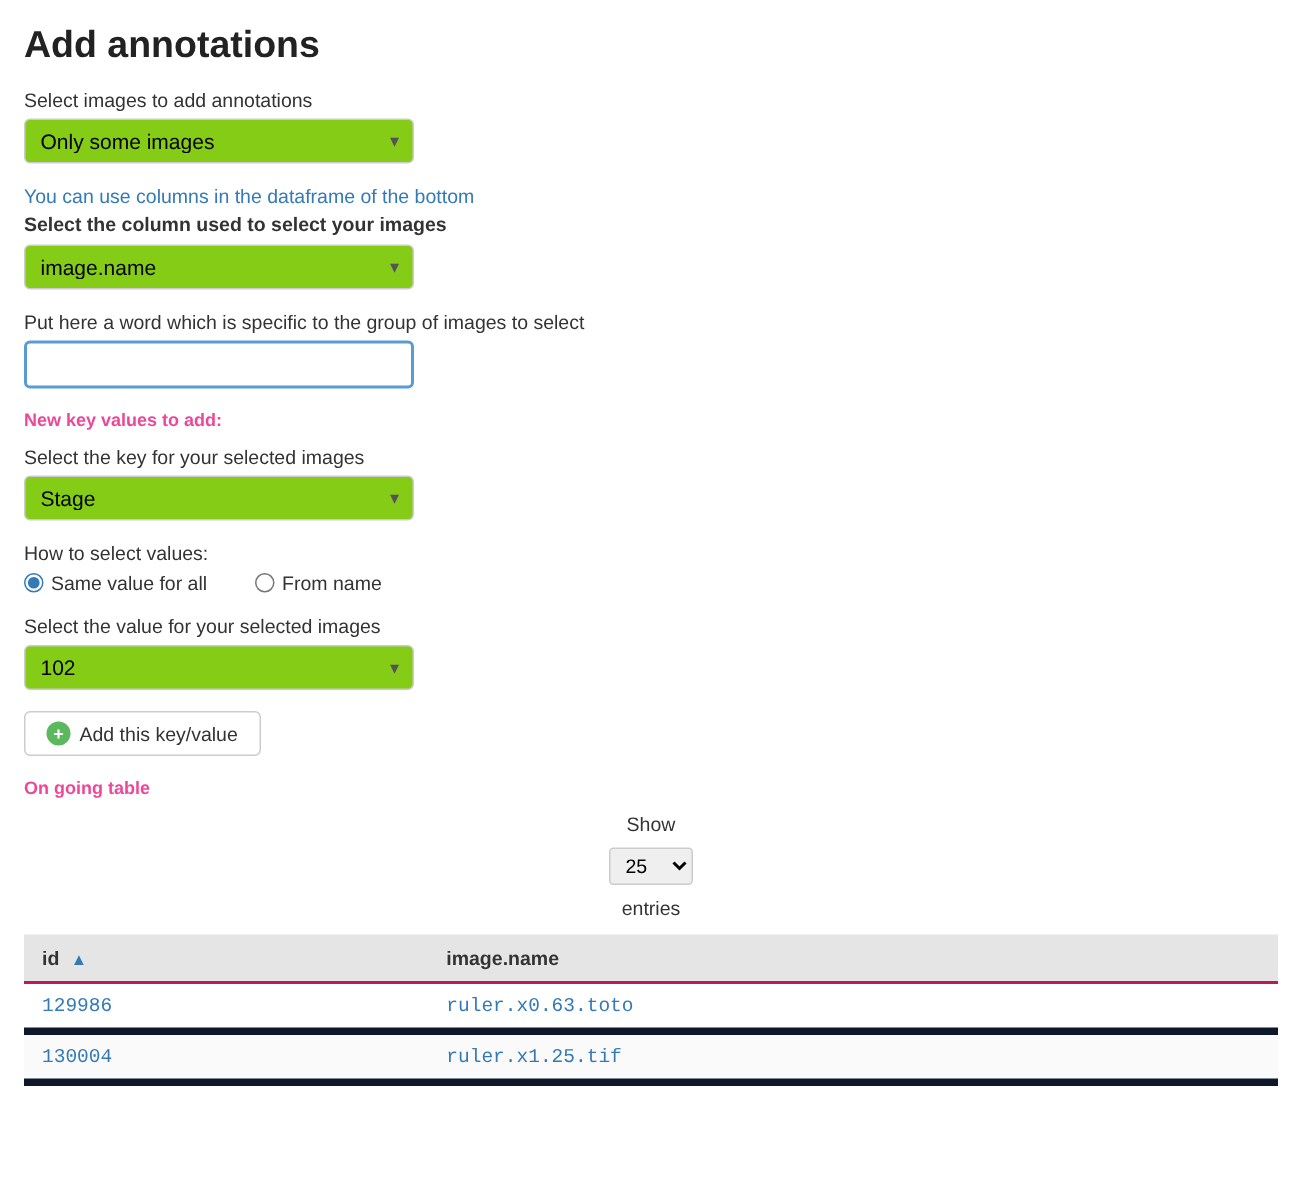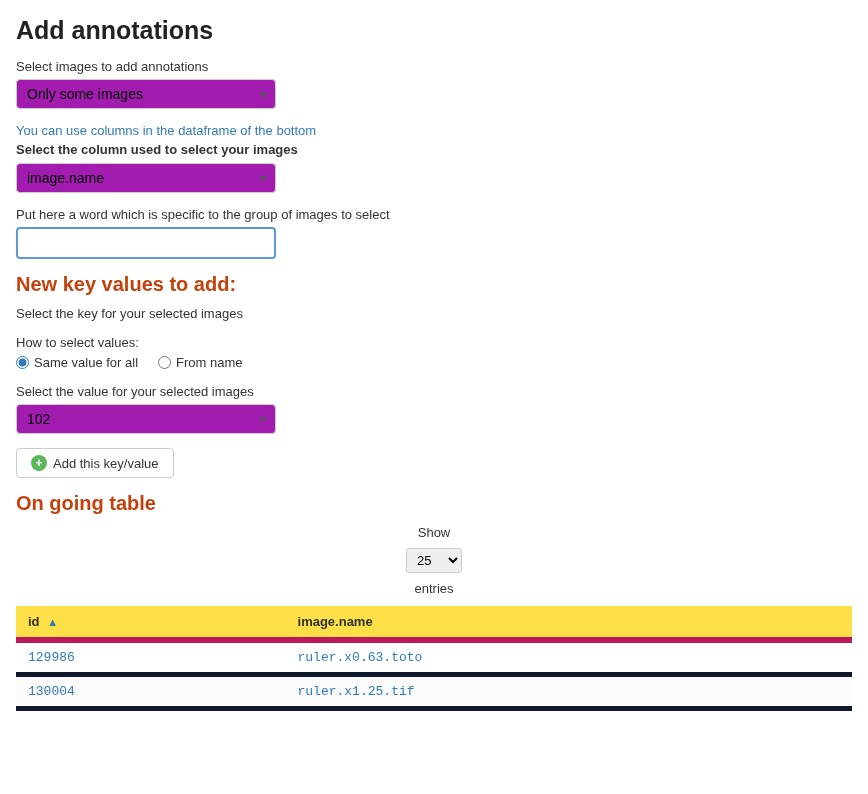--- a/index.html
+++ b/index.html
@@ -11,24 +11,24 @@
       padding: 16px;
       width: 868px;
     }
     h1 {
       font-size: 25px;
       font-weight: bold;
       margin-bottom: 14px;
       color: #222;
     }
     h2 {
-      font-size: 20px;
+      font-size: 12px;
       font-weight: bold;
       margin-bottom: 10px;
-      color: #c2410c;
+      color: #ec4899;
     }
     .section {
       margin-bottom: 14px;
     }
     label.field-label {
       display: block;
       font-size: 13px;
       color: #333;
       margin-bottom: 5px;
     }
@@ -45,21 +45,21 @@
     .select-wrapper {
       position: relative;
       display: inline-block;
       width: 260px;
     }
     .select-wrapper select {
       width: 100%;
       padding: 6px 28px 6px 10px;
       border: 1px solid #ccc;
       border-radius: 4px;
-      background: #a21caf;
+      background: #84cc16;
       font-size: 14px;
       appearance: none;
       -webkit-appearance: none;
       cursor: pointer;
     }
     .select-wrapper::after {
       content: '▾';
       position: absolute;
       right: 10px;
       top: 50%;
@@ -72,21 +72,21 @@
       width: 260px;
       padding: 6px 10px;
       border: 2px solid #5b9bd5;
       border-radius: 4px;
       font-size: 14px;
       outline: none;
     }
     .radio-group {
       display: flex;
       align-items: flex-start;
-      gap: 20px;
+      gap: 32px;
       margin-top: 4px;
     }
     .radio-group label {
       display: flex;
       align-items: center;
       gap: 5px;
       font-size: 13px;
       cursor: pointer;
     }
     .radio-group input[type="radio"] {
@@ -131,22 +131,22 @@
       border: 1px solid #ccc;
       border-radius: 3px;
       font-size: 13px;
     }
     table {
       width: 100%;
       border-collapse: collapse;
       font-size: 13px;
     }
     table thead tr {
-      background: #fde047;
-      border-bottom: 6px solid #be185d;
+      background: #e5e5e5;
+      border-bottom: 2px solid #be185d;
     }
     table thead th {
       padding: 8px 12px;
       text-align: left;
       font-weight: bold;
       color: #333;
     }
     table thead th.sortable {
       cursor: pointer;
     }
@@ -201,20 +201,24 @@
 
 <div class="section">
   <label class="field-label">Put here a word which is specific to the group of images to select</label>
   <input type="text" class="text-input" value="" style="">
 </div>
 
 <h2>New key values to add:</h2>
 
 <div class="section">
   <label class="field-label">Select the key for your selected images</label>
+  <div class="select-wrapper">
+    <select>
+    <option>Stage</option><option>Category</option><option>Label</option></select>
+  </div>
 </div>
 
 <div class="section">
   <label class="field-label">How to select values:</label>
   <div class="radio-group">
     <label>
       <input type="radio" name="value_select_method" checked="" style="">
       <span>Same value for all</span>
     </label>
     <label>

